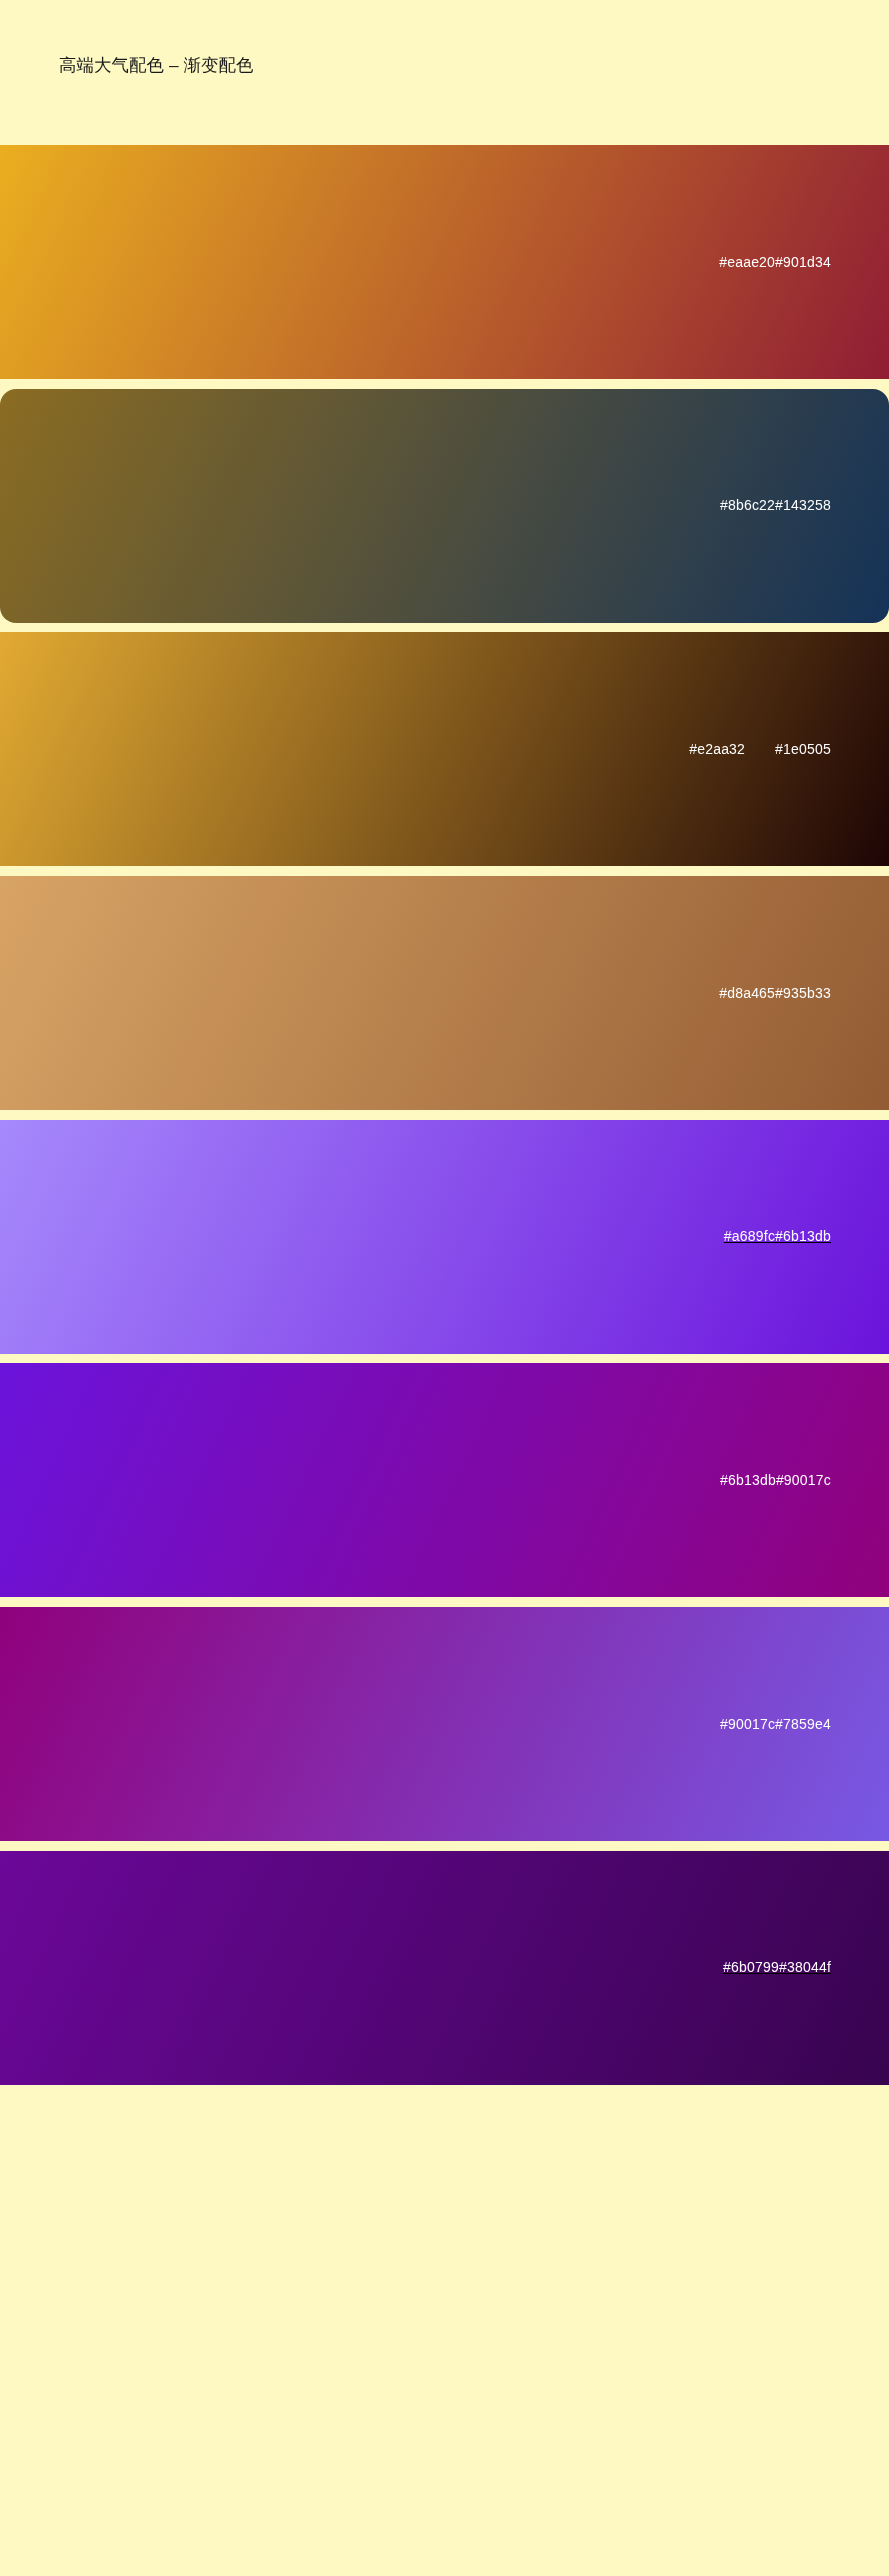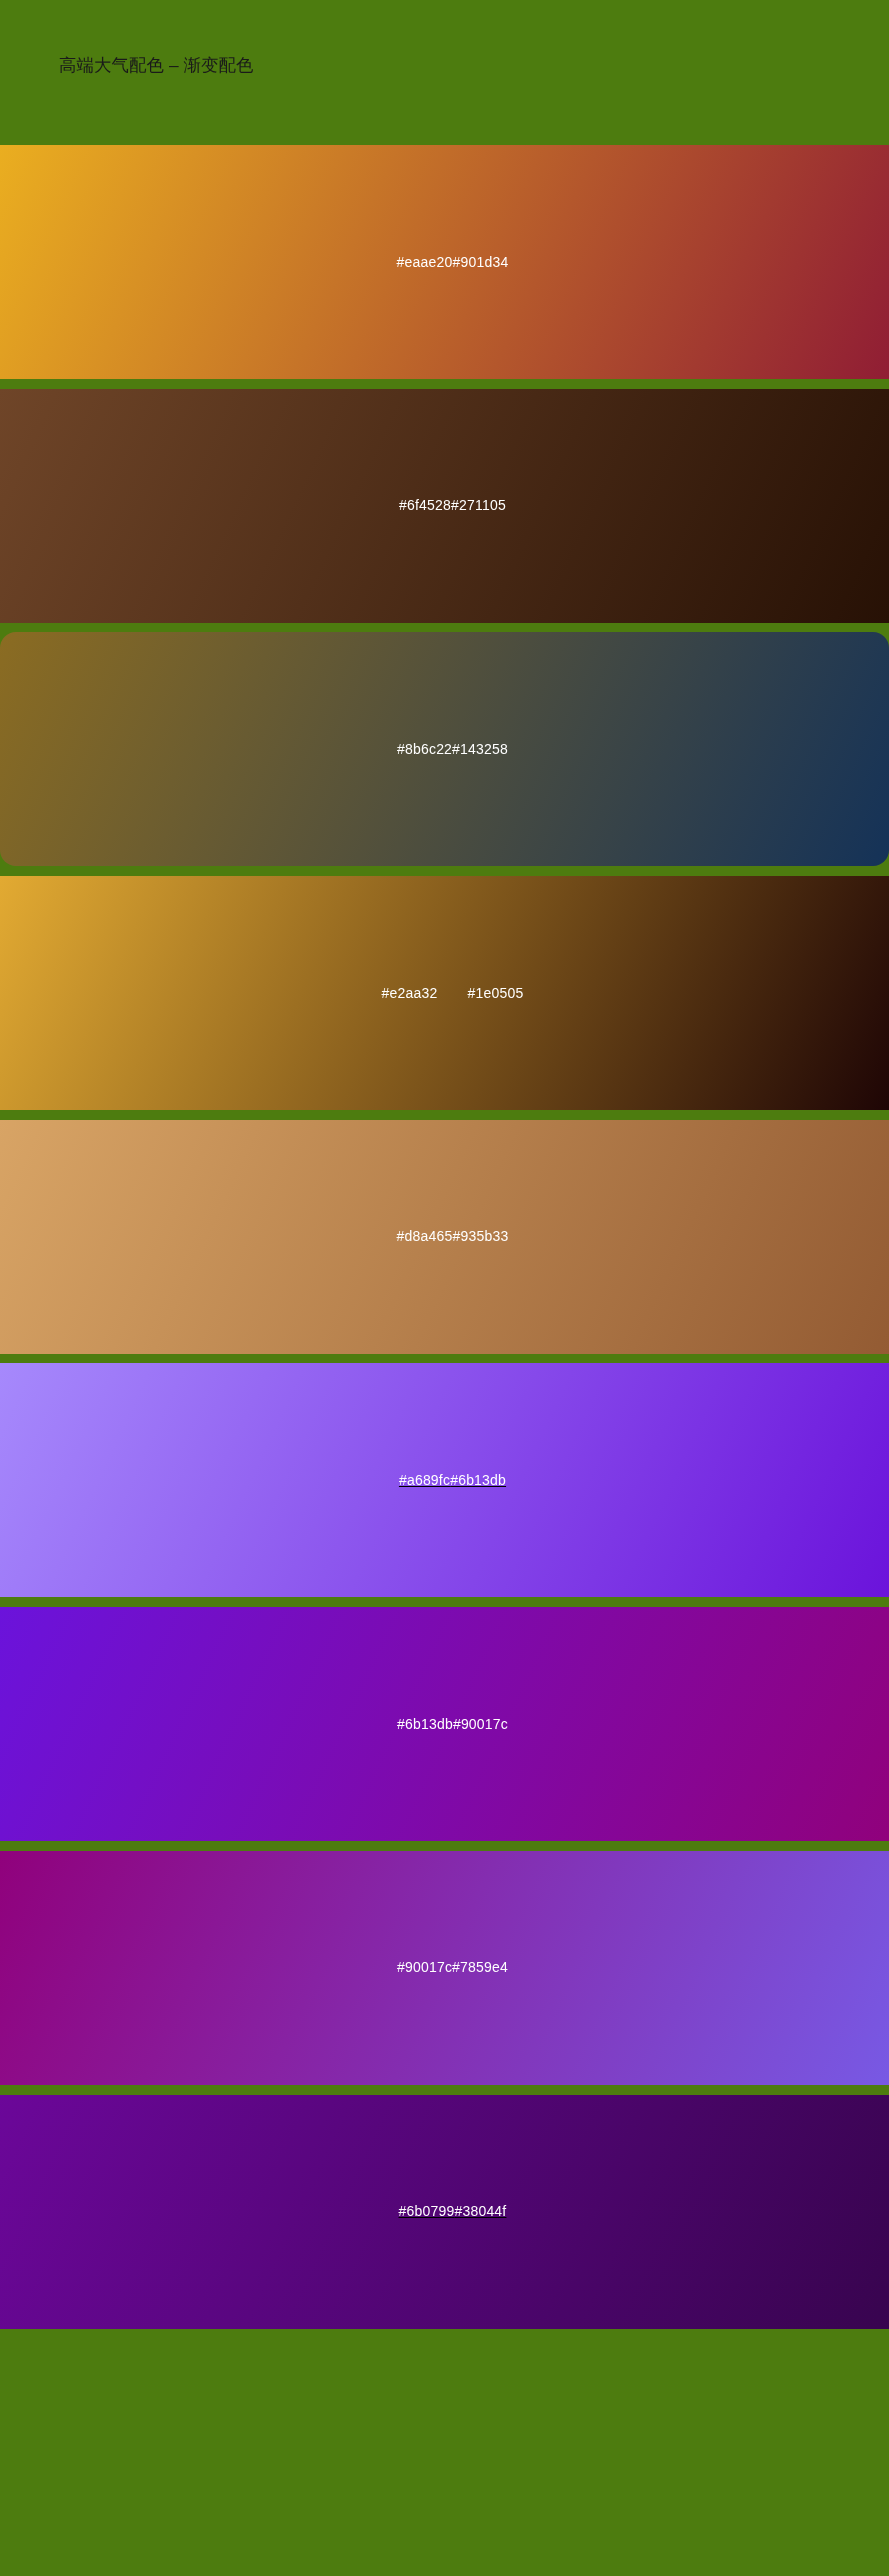--- a/index.html
+++ b/index.html
@@ -10,21 +10,21 @@
   }
 
   body {
     font-family: "Liberation Sans", "DejaVu Sans", sans-serif;
     -webkit-font-smoothing: antialiased;
   }
 
   .page {
     width: 889px;
     height: 2576px;
-    background: #4d7c0f;
+    background: #fef9c3;
     position: relative;
     overflow: hidden;
   }
 
   .page-title {
     position: absolute;
     left: 59px;
     top: 54px;
     font-size: 17.4px;
     line-height: 22px;
@@ -41,21 +41,21 @@
     width: 889px;
   }
 
   .swatch {
     position: relative;
     width: 889px;
     height: 234px;
     margin-bottom: 9.7px;
     display: flex;
     align-items: center;
-    justify-content: center;
+    justify-content: flex-end;
     padding: 0 58px 0 74px;
   }
 
   .swatch:last-child {
     margin-bottom: 0;
     text-decoration: underline;
   }
 
   .hex-label {
     font-size: 14px;
@@ -75,24 +75,20 @@
 <body>
 
 <div class="page">
 
   <h1 class="page-title">高端大气配色 – 渐变配色</h1>
 
   <div class="swatch-list">
       <div class="swatch" style="background: linear-gradient(115deg, rgb(234, 174, 32) 0%, rgb(144, 29, 52) 100%);">
         <span class="hex-label left">#eaae20</span>
         <span class="hex-label right">#901d34</span>
-      </div>
-      <div class="swatch" style="background: linear-gradient(115deg, rgb(111, 69, 40) 0%, rgb(39, 17, 5) 100%);">
-        <span class="hex-label left">#6f4528</span>
-        <span class="hex-label right">#271105</span>
       </div>
       <div class="swatch" style="background: linear-gradient(115deg, rgb(139, 108, 34) 0%, rgb(20, 50, 88) 100%); border-radius: 16px;">
         <span class="hex-label left">#8b6c22</span>
         <span class="hex-label right">#143258</span>
       </div>
       <div class="swatch" style="background: linear-gradient(115deg, rgb(226, 170, 50) 0%, rgb(30, 5, 5) 100%); gap: 30px;">
         <span class="hex-label left">#e2aa32</span>
         <span class="hex-label right">#1e0505</span>
       </div>
       <div class="swatch" style="background: linear-gradient(115deg, rgb(216, 164, 101) 0%, rgb(147, 91, 51) 100%);">

